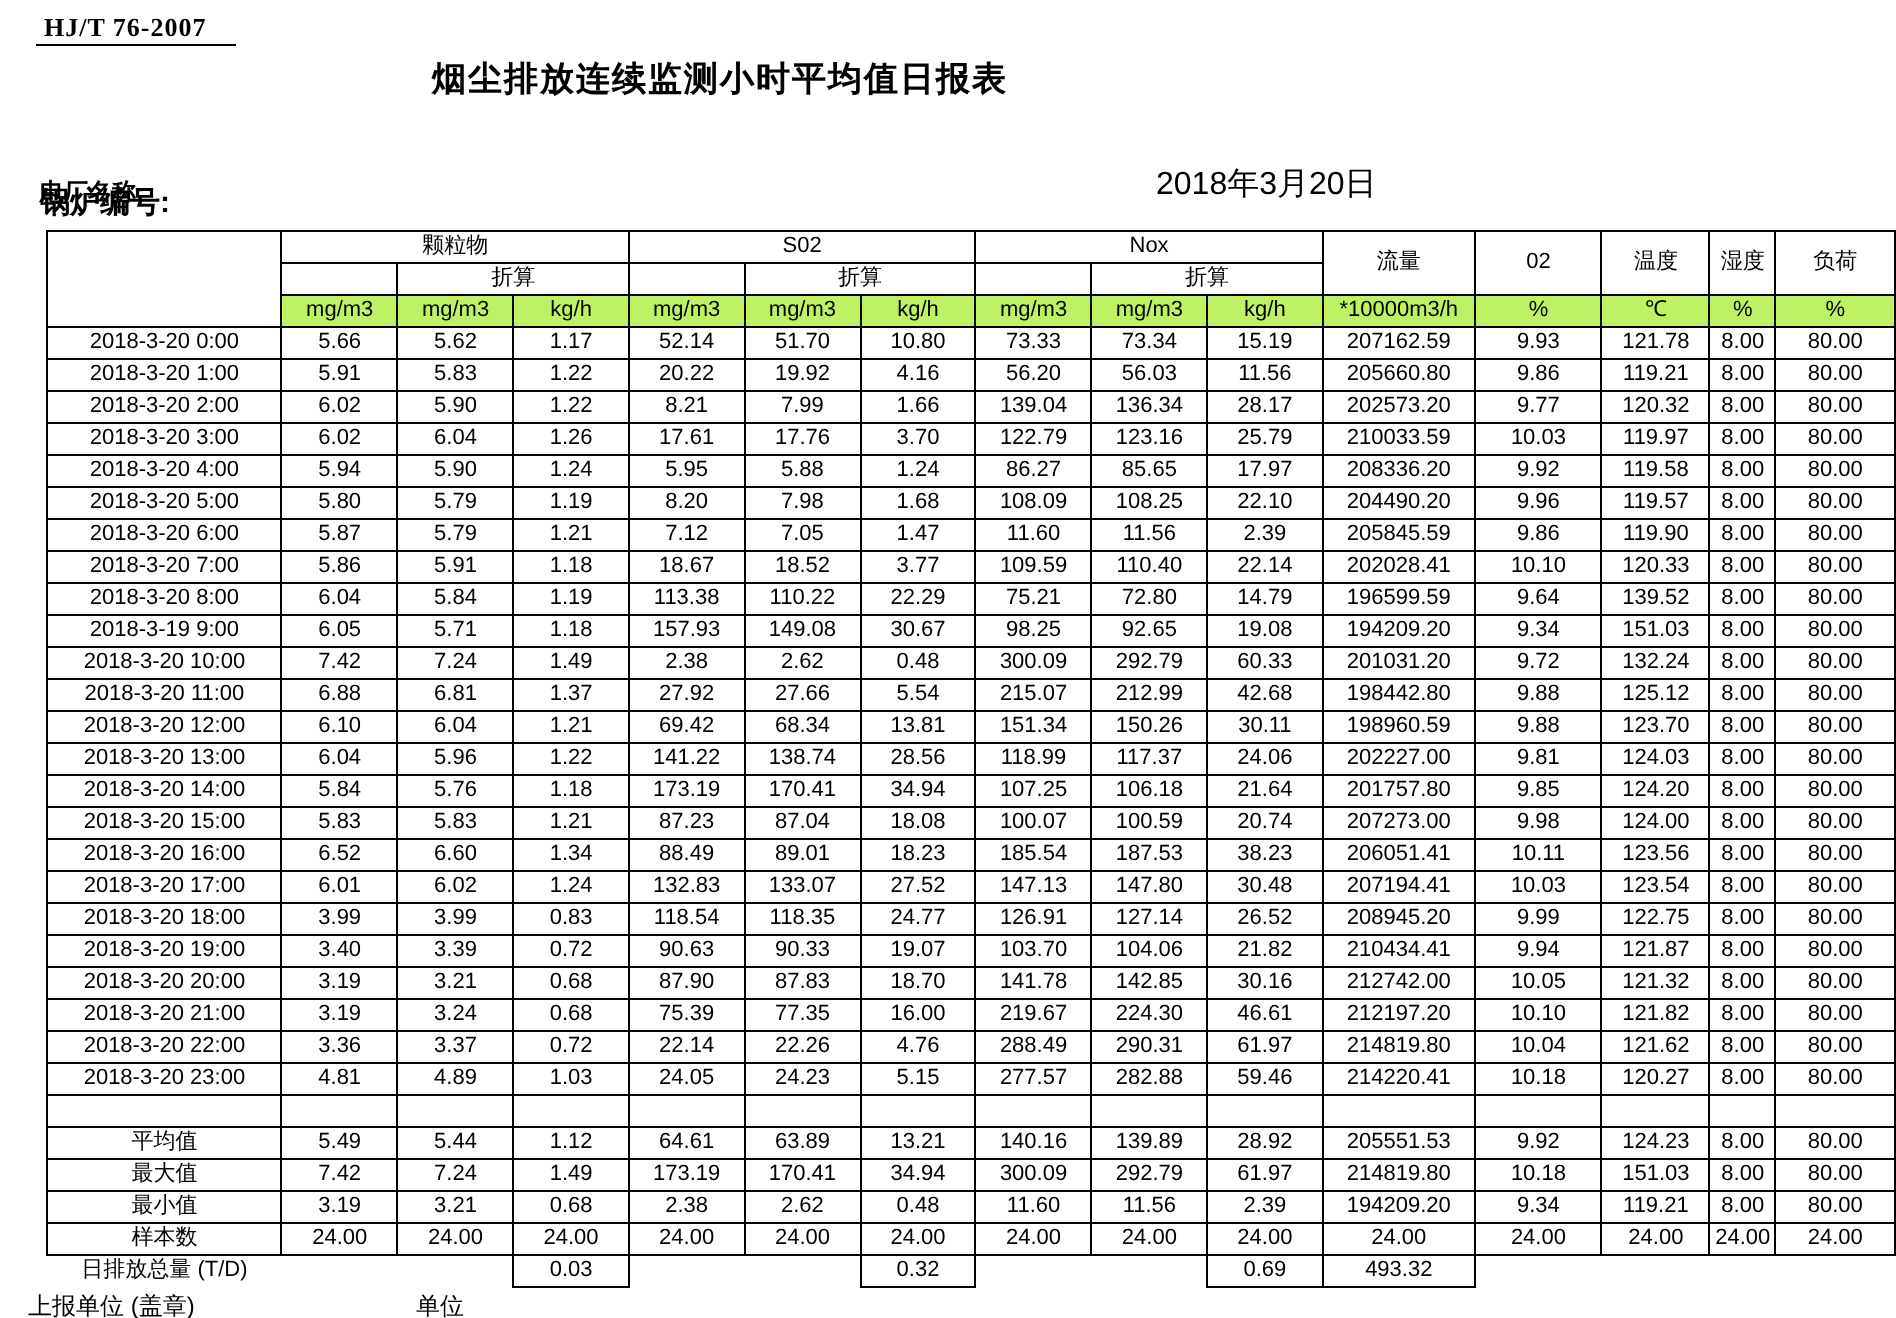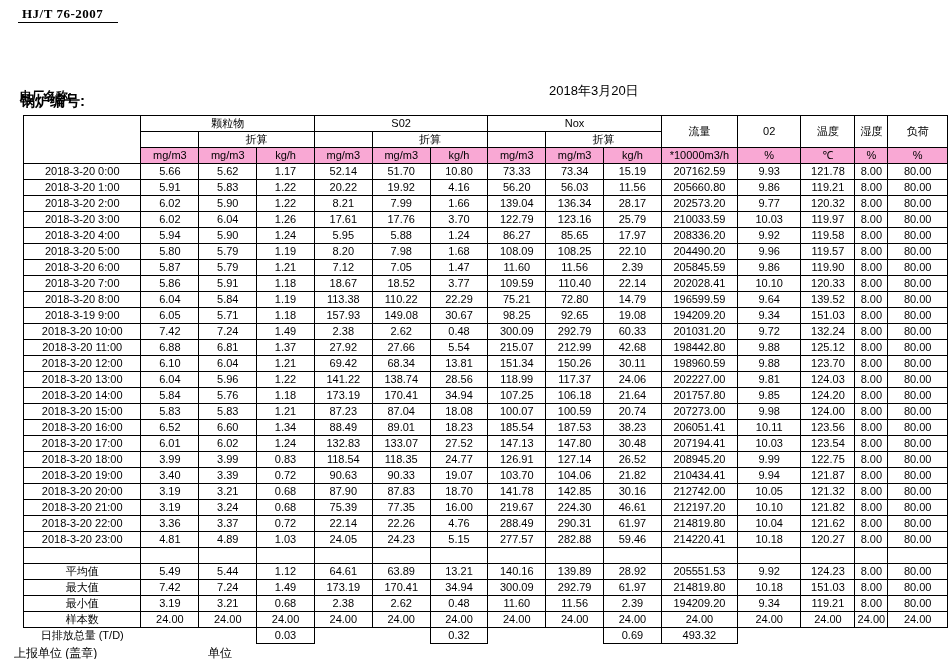--- a/index.html
+++ b/index.html
@@ -58,42 +58,42 @@
   }
   .field-boiler {
     position: absolute;
     left: 20px;
     top: 92px;
     font-size: 15px;
     font-weight: bold;
   }
   .field-date {
     position: absolute;
-    left: 549px;
+    left: 578px;
     top: 82px;
-    font-size: 13px;
+    font-size: 16px;
   }
   table.report {
     position: absolute;
     left: 23px;
     top: 115px;
     border-collapse: collapse;
     font-size: 11px;
   }
   table.report td, table.report th {
     border: 1px solid #000000;
     padding: 0;
     height: 15px;
     line-height: 15px;
     text-align: center;
     font-weight: normal;
     white-space: nowrap;
   }
   .hdr-green {
-    background: #f9a8d4;
+    background: #bef264;
   }
   .grp {
     font-size: 11px;
   }
   .w-time { width: 118px; }
   .w-val { width: 58px; }
   .w-flow { width: 76px; }
   .w-o2 { width: 64px; margin-left: 40px; }
   .w-temp { width: 54px; }
   .w-hum { width: 32px; }
@@ -123,20 +123,21 @@
     font-size: 12px;
   }
 </style>
 </head>
 <body>
 
 <div class="page">
 
   <div class="std-code">HJ/T 76-2007</div>
   <div class="rule"></div>
+  <div class="doc-title">烟尘排放连续监测小时平均值日报表</div>
   <div class="field-plant">电厂名称:</div>
   <div class="field-boiler">锅炉编号:</div>
   <div class="field-date">2018年3月20日</div>
 
   <table class="report">
     <tbody>
       <tr>
         <td class="w-time" rowspan="3" style="border:1px solid #000;"></td>
         <td colspan="3" class="grp">颗粒物</td>
         <td colspan="3" class="grp">S02</td>

